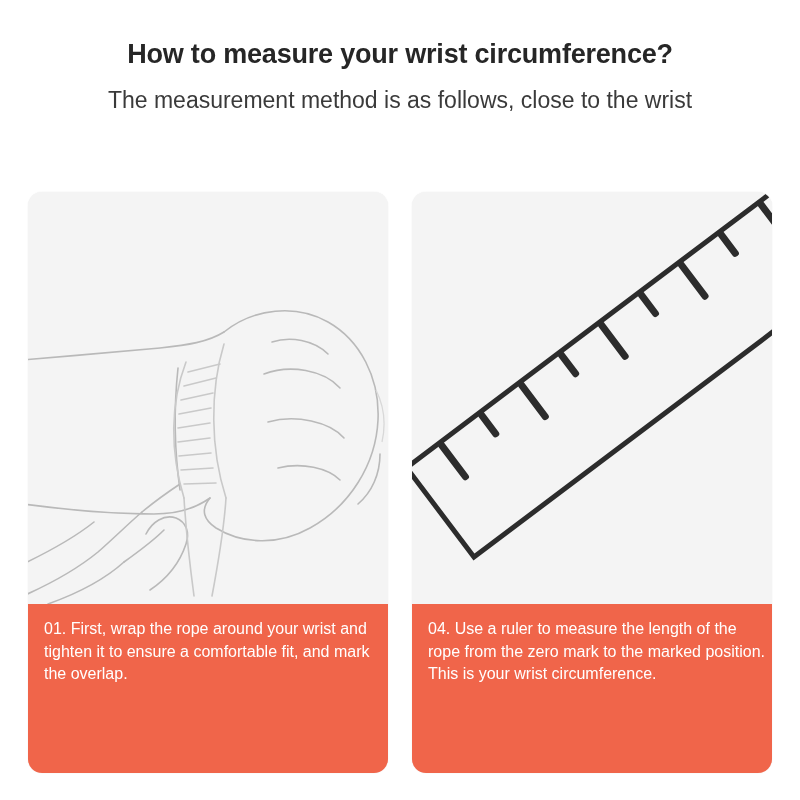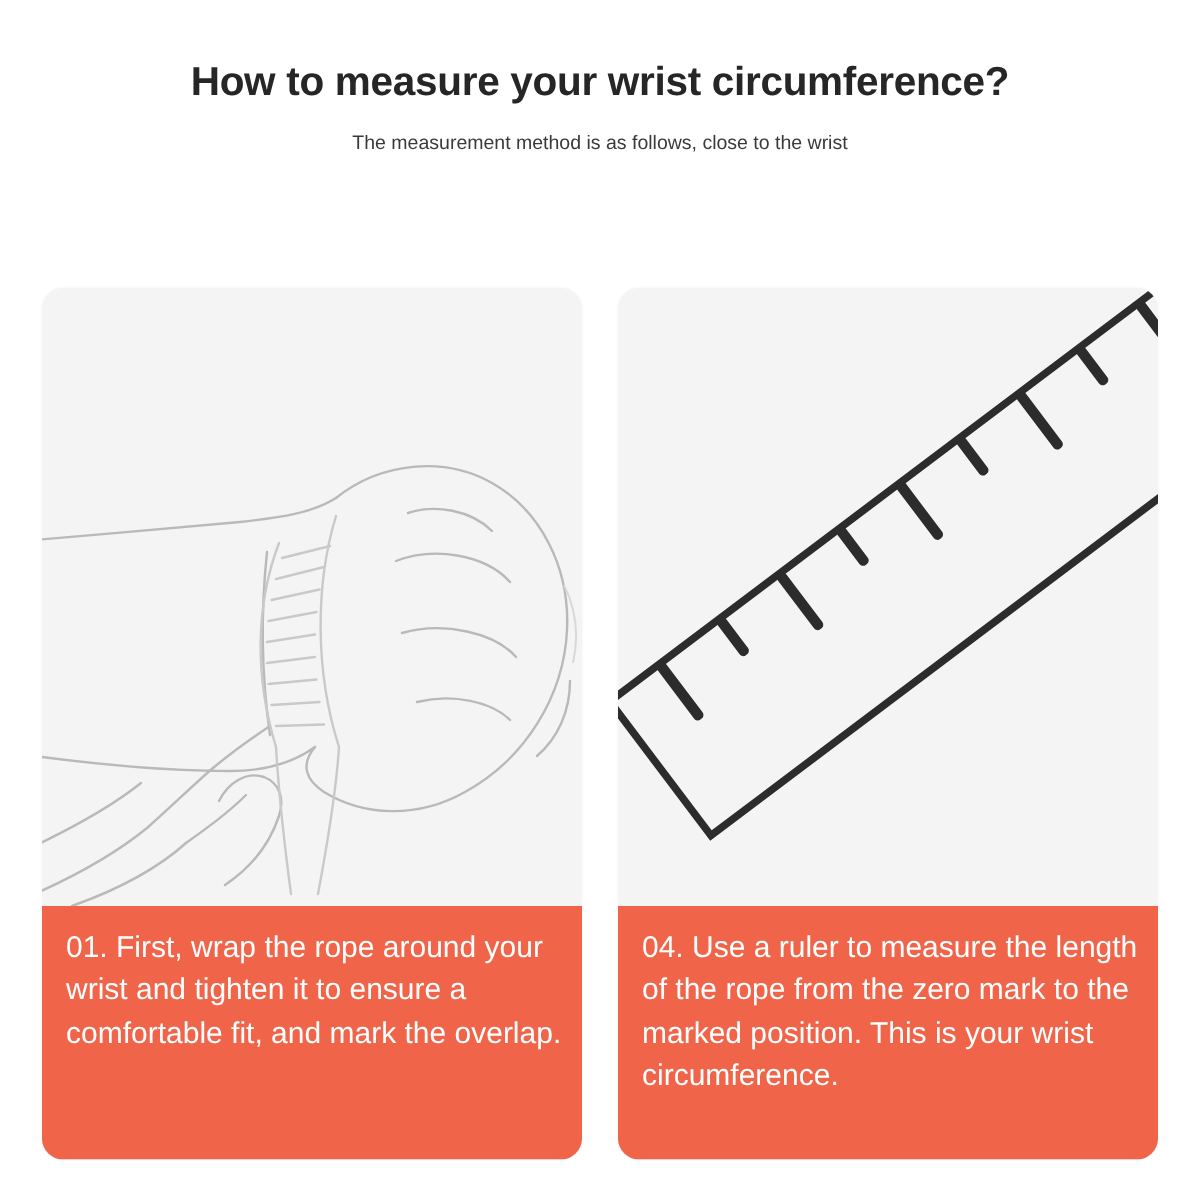--- a/index.html
+++ b/index.html
@@ -26,21 +26,21 @@
   }
   .title {
     font-size: 27px;
     font-weight: bold;
     letter-spacing: -0.2px;
     color: #262626;
     margin: 0;
     line-height: 1.2;
   }
   .subtitle {
-    font-size: 13px;
+    font-size: 23px;
     color: #3a3a3a;
     margin: 17px 0 0 0;
     font-weight: normal;
     line-height: 1.2;
   }
   .cards {
     position: absolute;
     top: 192px;
     left: 28px;
     width: 744px;
@@ -63,21 +63,21 @@
     overflow: hidden;
   }
   .card-illus svg {
     display: block;
     width: 100%;
     height: 100%;
   }
   .caption {
     background: #f0654a;
     color: #ffffff;
-    font-size: 20px;
+    font-size: 16px;
     line-height: 1.42;
     padding: 14px 0 16px 16px;
     flex: 1;
   }
   .caption-1 { min-height: 139px; }
   .caption-2 { min-height: 139px; }
 </style>
 </head>
 <body>
 

